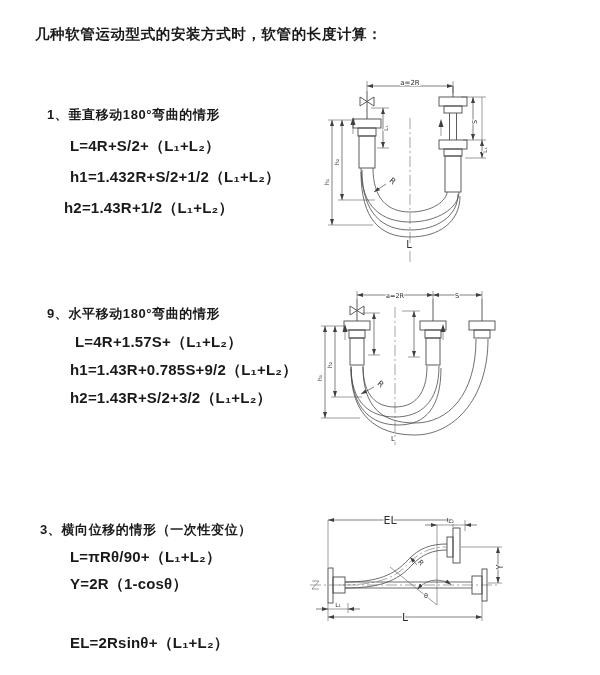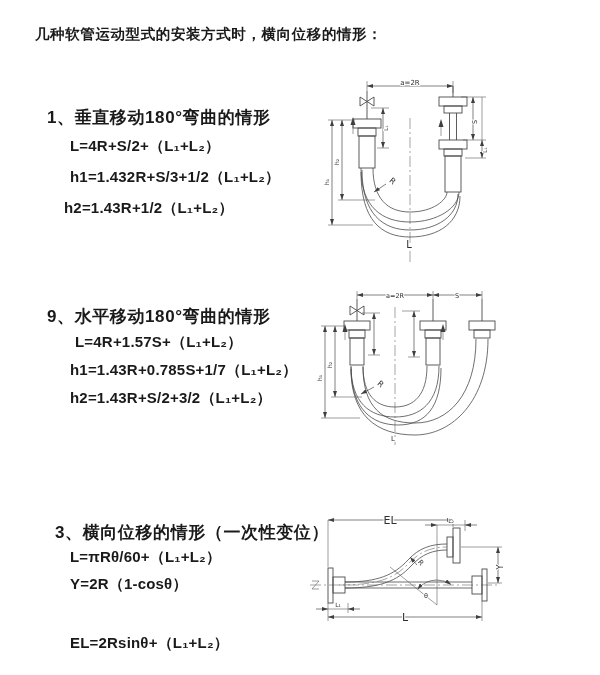--- a/index.html
+++ b/index.html
@@ -1,48 +1,48 @@
 <!DOCTYPE html>
 <html><head>
 <meta charset="utf-8">
 <style>
   html,body{margin:0;padding:0}
   body{width:600px;height:675px;background:#ffffff;position:relative;overflow:hidden;
        font-family:"Liberation Sans",sans-serif;color:#1a1a1a}
   .abs{position:absolute;white-space:nowrap}
   .title{font-size:14.5px;font-weight:600;letter-spacing:.6px}
-  .heading{font-size:17px;font-weight:600;letter-spacing:.6px}
+  .heading{font-size:13px;font-weight:600;letter-spacing:.6px}
   .formula{font-size:15px;font-weight:700;letter-spacing:.2px}
   svg.diag{position:absolute}
   svg.diag text{font-family:"DejaVu Sans",sans-serif;fill:#2f2f2f;
        paint-order:stroke;stroke:#ffffff;stroke-width:2px;stroke-linejoin:round}
   .ln{stroke:#4a4a4a;stroke-width:0.9;fill:none}
   .thin{stroke:#5a5a5a;stroke-width:0.6;fill:none}
   .hose{stroke:#4a4a4a;stroke-width:0.8;fill:none}
   .cl{stroke:#6a6a6a;stroke-width:0.6;fill:none;stroke-dasharray:11 3 2 3}
   .dim{stroke:#4a4a4a;stroke-width:0.7;fill:none}
   .solid{fill:#3f3f3f;stroke:none}
 </style>
 </head>
 <body>
 
-<div class="abs title" style="left:35px;top:25px">几种软管运动型式的安装方式时，横向位移的情形：</div>
+<div class="abs title" style="left:35px;top:25px">几种软管运动型式的安装方式时，软管的长度计算：</div>
 
 <div class="abs heading" style="left:47px;top:106px">1、垂直移动180°弯曲的情形</div>
 <div class="abs formula" style="left:70px;top:137px">L=4R+S/2+（L₁+L₂）</div>
-<div class="abs formula" style="left:70px;top:168px">h1=1.432R+S/3+1/2（L₁+L₂）</div>
+<div class="abs formula" style="left:70px;top:168px">h1=1.432R+S/2+1/2（L₁+L₂）</div>
 <div class="abs formula" style="left:64px;top:199px">h2=1.43R+1/2（L₁+L₂）</div>
 
 <div class="abs heading" style="left:47px;top:305px">9、水平移动180°弯曲的情形</div>
 <div class="abs formula" style="left:75px;top:333px">L=4R+1.57S+（L₁+L₂）</div>
-<div class="abs formula" style="left:70px;top:361px">h1=1.43R+0.785S+1/7（L₁+L₂）</div>
+<div class="abs formula" style="left:70px;top:361px">h1=1.43R+0.785S+9/2（L₁+L₂）</div>
 <div class="abs formula" style="left:70px;top:389px">h2=1.43R+S/2+3/2（L₁+L₂）</div>
 
-<div class="abs heading" style="left:55px;top:521px">3、横向位移的情形（一次性变位）</div>
-<div class="abs formula" style="left:70px;top:548px">L=πRθ/60+（L₁+L₂）</div>
+<div class="abs heading" style="left:40px;top:521px">3、横向位移的情形（一次性变位）</div>
+<div class="abs formula" style="left:70px;top:548px">L=πRθ/90+（L₁+L₂）</div>
 <div class="abs formula" style="left:70px;top:575px">Y=2R（1-cosθ）</div>
 <div class="abs formula" style="left:70px;top:634px">EL=2Rsinθ+（L₁+L₂）</div>
 
 <svg class="diag" style="left:315px;top:70px" width="285" height="195" viewBox="0 0 285 195">
   <defs>
     <pattern id="braid1" width="4" height="4" patternUnits="userSpaceOnUse">
       <path d="M0,0 L4,4 M4,0 L0,4" stroke="#8a8a8a" stroke-width="0.7"></path>
     </pattern>
     <marker id="ar1" viewBox="0 0 6 4" markerWidth="6" markerHeight="4" refX="6" refY="2" orient="auto-start-reverse" markerUnits="userSpaceOnUse">
       <path d="M0,0 L6,2 L0,4 z" fill="#3f3f3f"></path>

